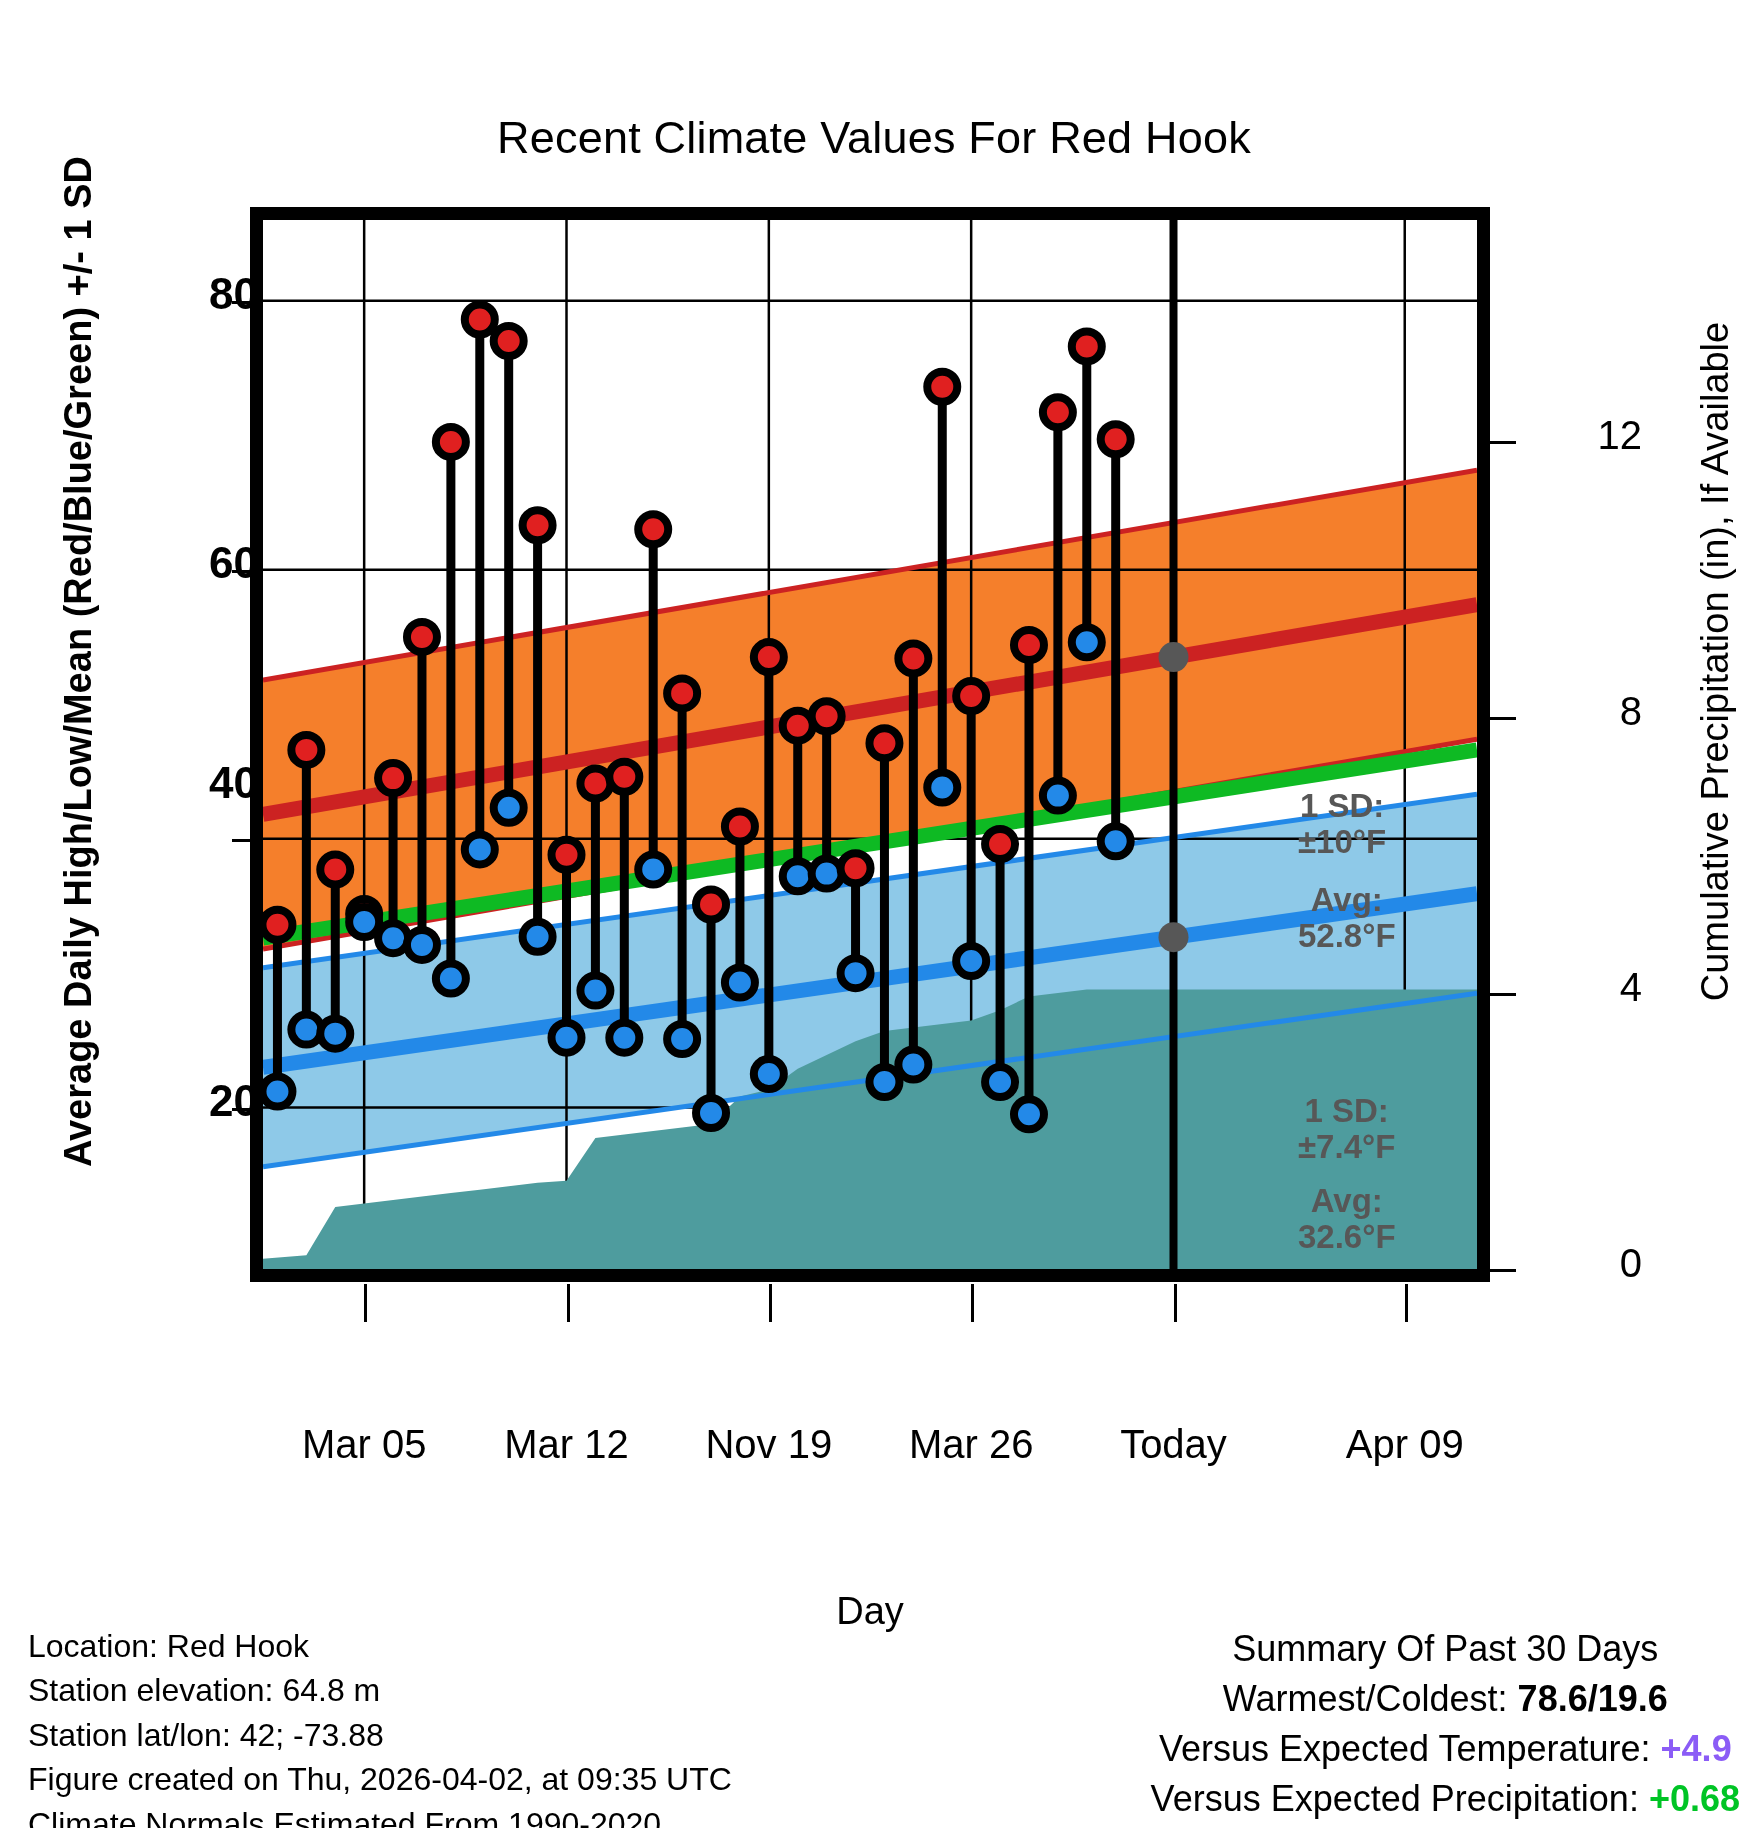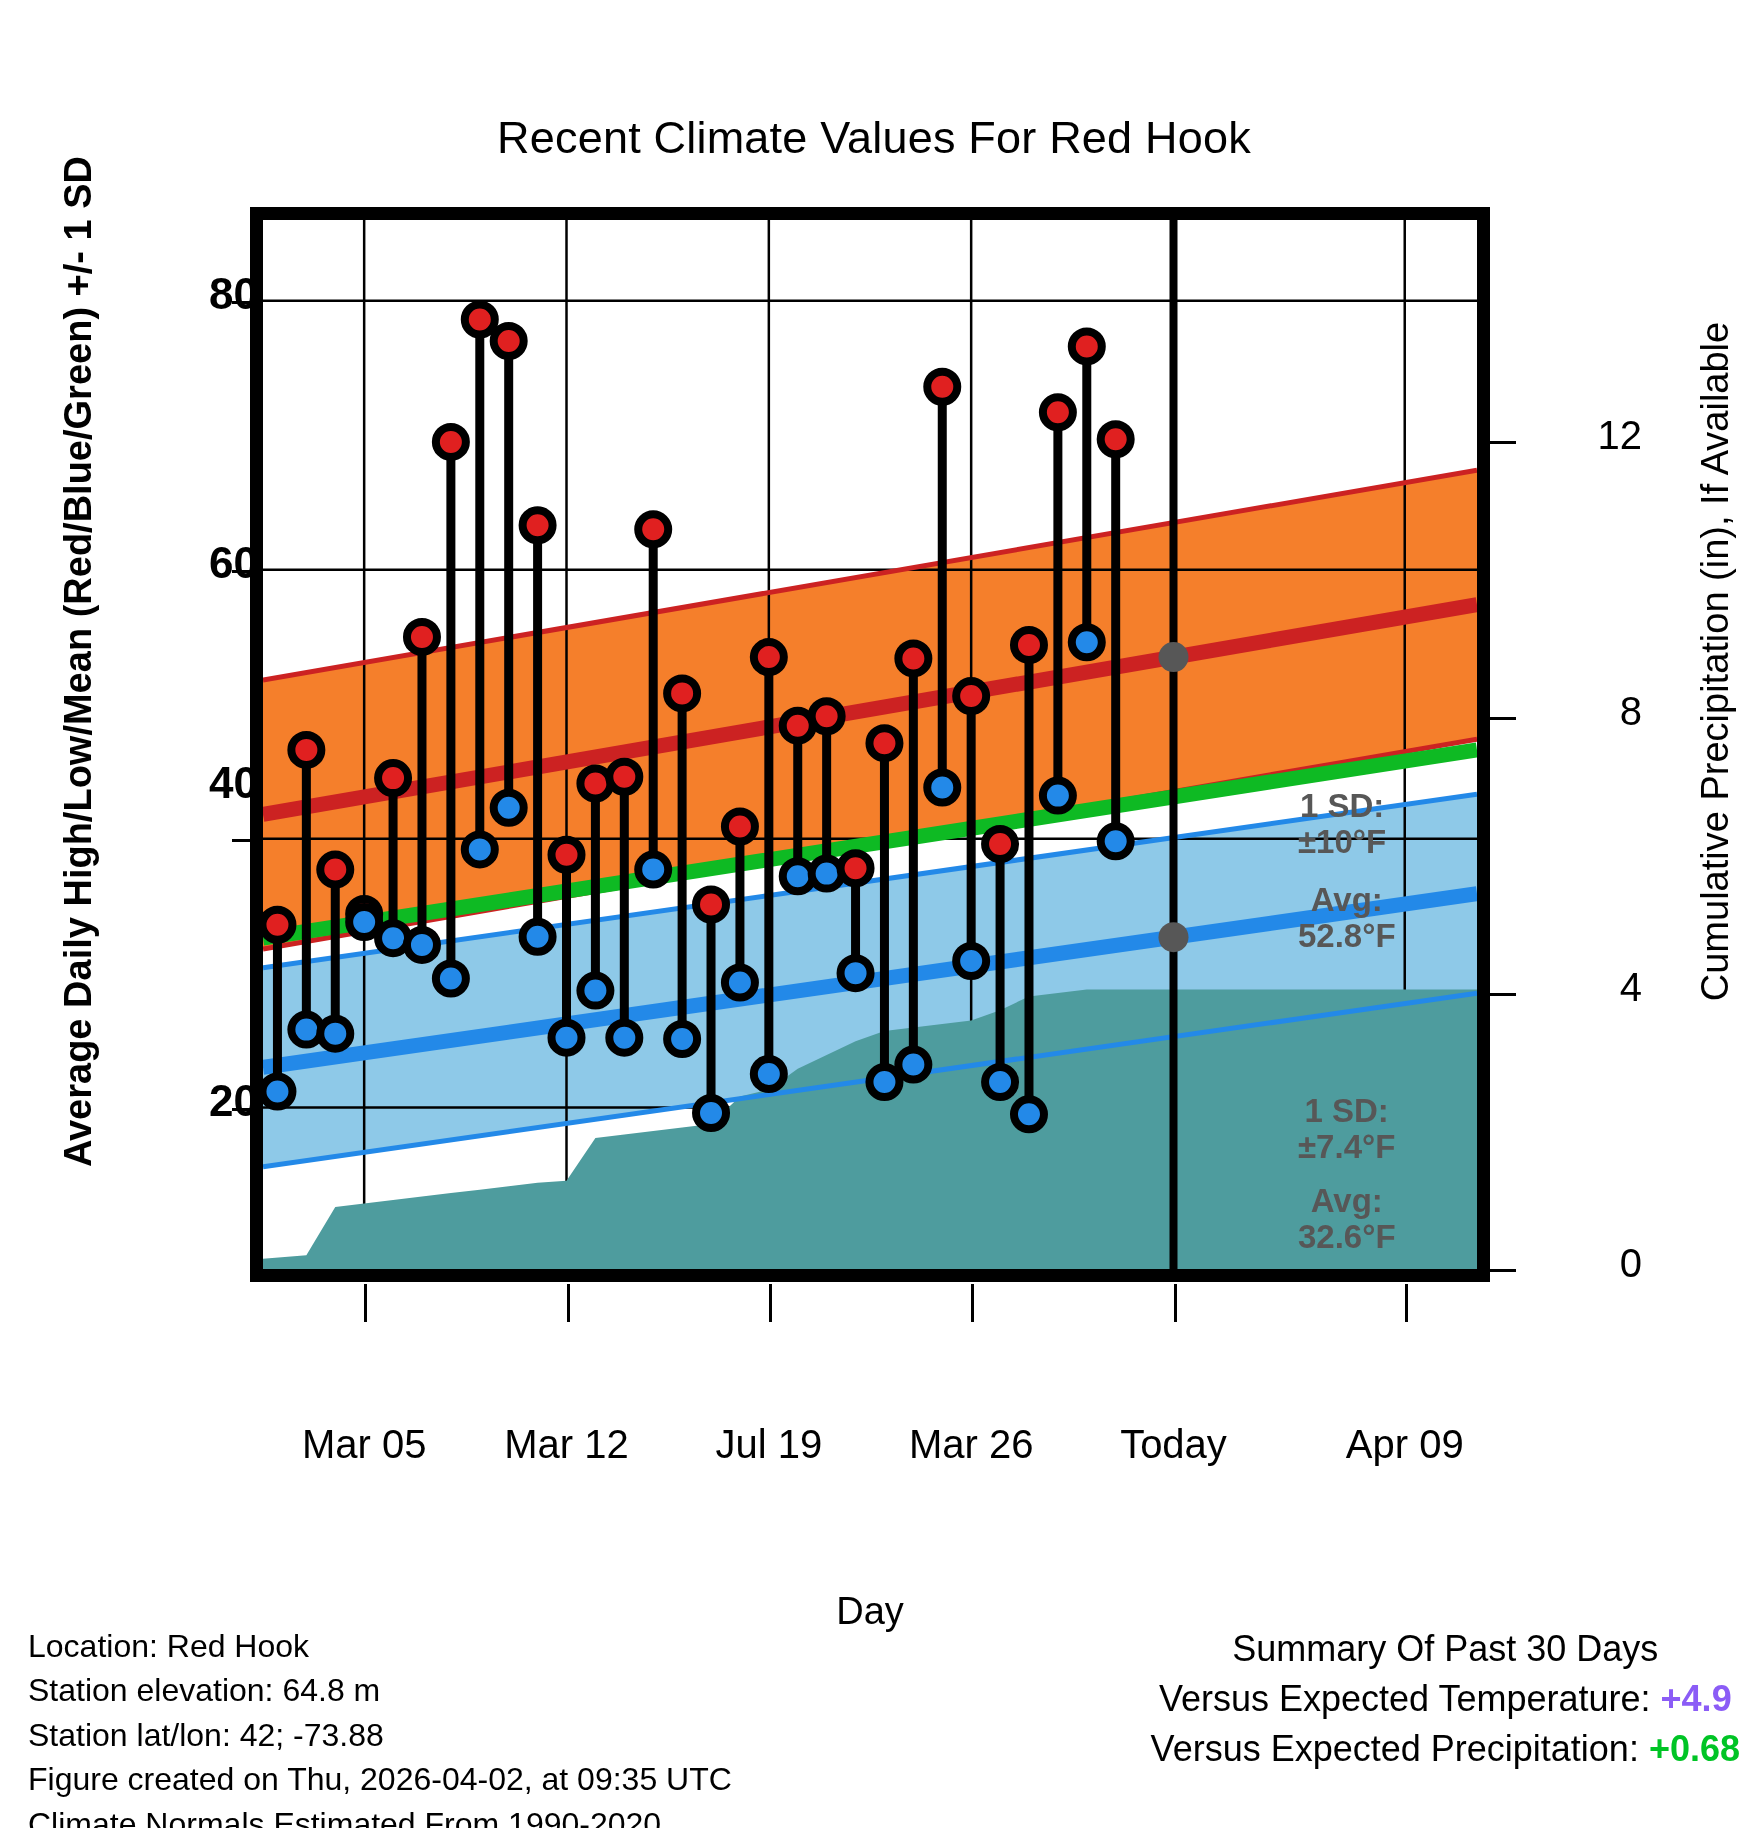--- a/index.html
+++ b/index.html
@@ -206,41 +206,45 @@
     <div class="ytick-right" style="top: 964.947px;">4</div>
     <div class="tick-mark-r" style="top: 992.947px;"></div>
     <div class="ytick-right" style="top: 688.895px;">8</div>
     <div class="tick-mark-r" style="top: 716.895px;"></div>
     <div class="ytick-right" style="top: 412.842px;">12</div>
     <div class="tick-mark-r" style="top: 440.842px;"></div>
     <div class="xtick" style="left: 244.167px;">Mar 05</div>
     <div class="tick-mark-b" style="left: 364.167px;"></div>
     <div class="xtick" style="left: 446.5px;">Mar 12</div>
     <div class="tick-mark-b" style="left: 566.5px;"></div>
-    <div class="xtick" style="left: 648.833px;">Jul 19</div>
+    <div class="xtick" style="left: 648.833px;">Nov 19</div>
     <div class="tick-mark-b" style="left: 768.833px;"></div>
     <div class="xtick" style="left: 851.167px;">Mar 26</div>
     <div class="tick-mark-b" style="left: 971.167px;"></div>
     <div class="xtick" style="left: 1053.5px;">Today</div>
     <div class="tick-mark-b" style="left: 1173.5px;"></div>
     <div class="xtick" style="left: 1284.74px;">Apr 09</div>
     <div class="tick-mark-b" style="left: 1404.74px;"></div>
   </div>
 
 <div id="meta">
   <div>Location: Red Hook</div>
   <div>Station elevation: 64.8 m</div>
   <div>Station lat/lon: 42; -73.88</div>
   <div>Figure created on Thu, 2026-04-02, at 09:35 UTC</div>
   <div>Climate Normals Estimated From 1990-2020</div>
 </div>
 
 <div id="summary">
   <div>Summary Of Past 30 Days</div>
   <div>
+    <span>Warmest/Coldest:</span>
+    <span class="v-bold">78.6/19.6</span>
+  </div>
+  <div>
     <span>Versus Expected Temperature:</span>
     <span class="v-red">+4.9</span>
   </div>
   <div>
     <span>Versus Expected Precipitation:</span>
     <span class="v-green">+0.68</span>
   </div>
 </div>
 
 </body></html>

